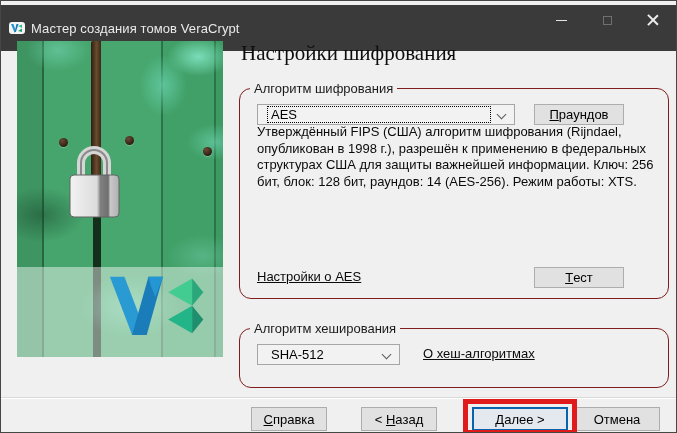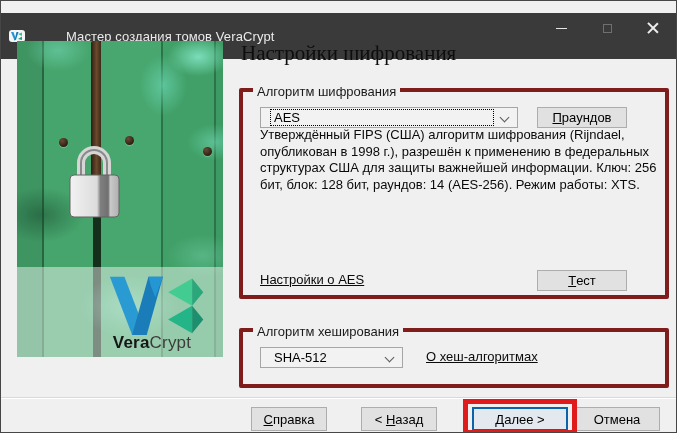--- a/index.html
+++ b/index.html
@@ -7,22 +7,22 @@
   body { font-family:"Liberation Sans", sans-serif; }
 
   .window {
     position:relative; width:677px; height:433px;
     background:#f0f0f0; overflow:hidden;
     border:1px solid #464646;
   }
 
   
   .titlebar {
-    position:absolute; left:0; top:12px; width:100%; height:46px;
-    background:#3a3a3a; display:flex; align-items:center;gap:35px;
+    position:absolute; left:0; top:4px; width:100%; height:46px;
+    background:#3a3a3a; display:flex; align-items:center;
   }
   .app-icon { width:16px; height:16px; margin:0 6px 0 8px; }
   .title-text { color:#eaeaea; font-size:13px; letter-spacing:.1px; }
   .win-controls { position:absolute; right:0; top:0; height:30px; display:flex; }
   .win-btn { width:46px; height:30px; display:flex; align-items:center; justify-content:center; }
   .min-glyph { width:11px; height:1px; background:#e6e6e6; }
   .max-glyph { width:9px; height:9px; border:1px solid #6f6f6f; }
   .close-glyph { position:relative; width:12px; height:12px; }
   .close-glyph::before,.close-glyph::after{
     content:""; position:absolute; left:5px; top:-1px; width:1.6px; height:14px; background:#ededed;
@@ -61,21 +61,21 @@
            font-size:17px; color:#161616; letter-spacing:.2px; }
   .brand b { font-weight:bold; } .brand span { font-weight:normal; color:#3c3c3c; }
 
   
   .heading {
     position:absolute; left:240px; top:40px;
     font-family:"Liberation Serif", serif; font-size:21px; color:#0d0d0d;
   }
 
   .groupbox {
-    position:absolute; border:4px solid #7f1d1d; border-radius:2px; background:transparent;
+    position:absolute; border:1px solid #7f1d1d; border-radius:12px; background:transparent;
   }
   .group-label {
     position:absolute; top:-8px; left:10px; background:#f0f0f0; padding:0 4px;
     font-size:13px; color:#1a1a1a;
   }
   .g1 { left:238px; top:87px;  width:430px; height:211px; }
   .g2 { left:238px; top:327px; width:430px; height:60px; }
 
   .combo {
     position:absolute; height:21px; background:#f2f2f2; border:1px solid #a6a6a6;
@@ -167,21 +167,20 @@
     <div class="logo-band">
       <svg class="vc-logo" width="96" height="60" viewBox="0 0 110 70">
         <polygon points="0,2 17,2 43,70 26,70" fill="#2a9ad3"></polygon>
         <polygon points="26,70 43,70 62,2 45,2" fill="#1b7cba"></polygon>
         <polygon points="45,2 62,2 53,26 48,13" fill="#2496d4"></polygon>
         <polygon points="68,20 96,4 96,36" fill="#43cc92"></polygon>
         <polygon points="96,4 109,20 96,36" fill="#2aa87b"></polygon>
         <polygon points="68,52 96,36 96,68" fill="#23b487"></polygon>
         <polygon points="96,36 109,52 96,68" fill="#1d8f6e"></polygon>
       </svg>
-      <div class="brand"><b>Vera</b><span>Crypt</span></div>
     </div>
   </div>
 
   <div class="heading">Настройки шифрования</div>
 
   <div class="groupbox g1">
     <span class="group-label">Алгоритм шифрования</span>
 
     <div class="combo" style="left:17px; top:15px; width:258px;">
       <div class="combo-inner focused">

